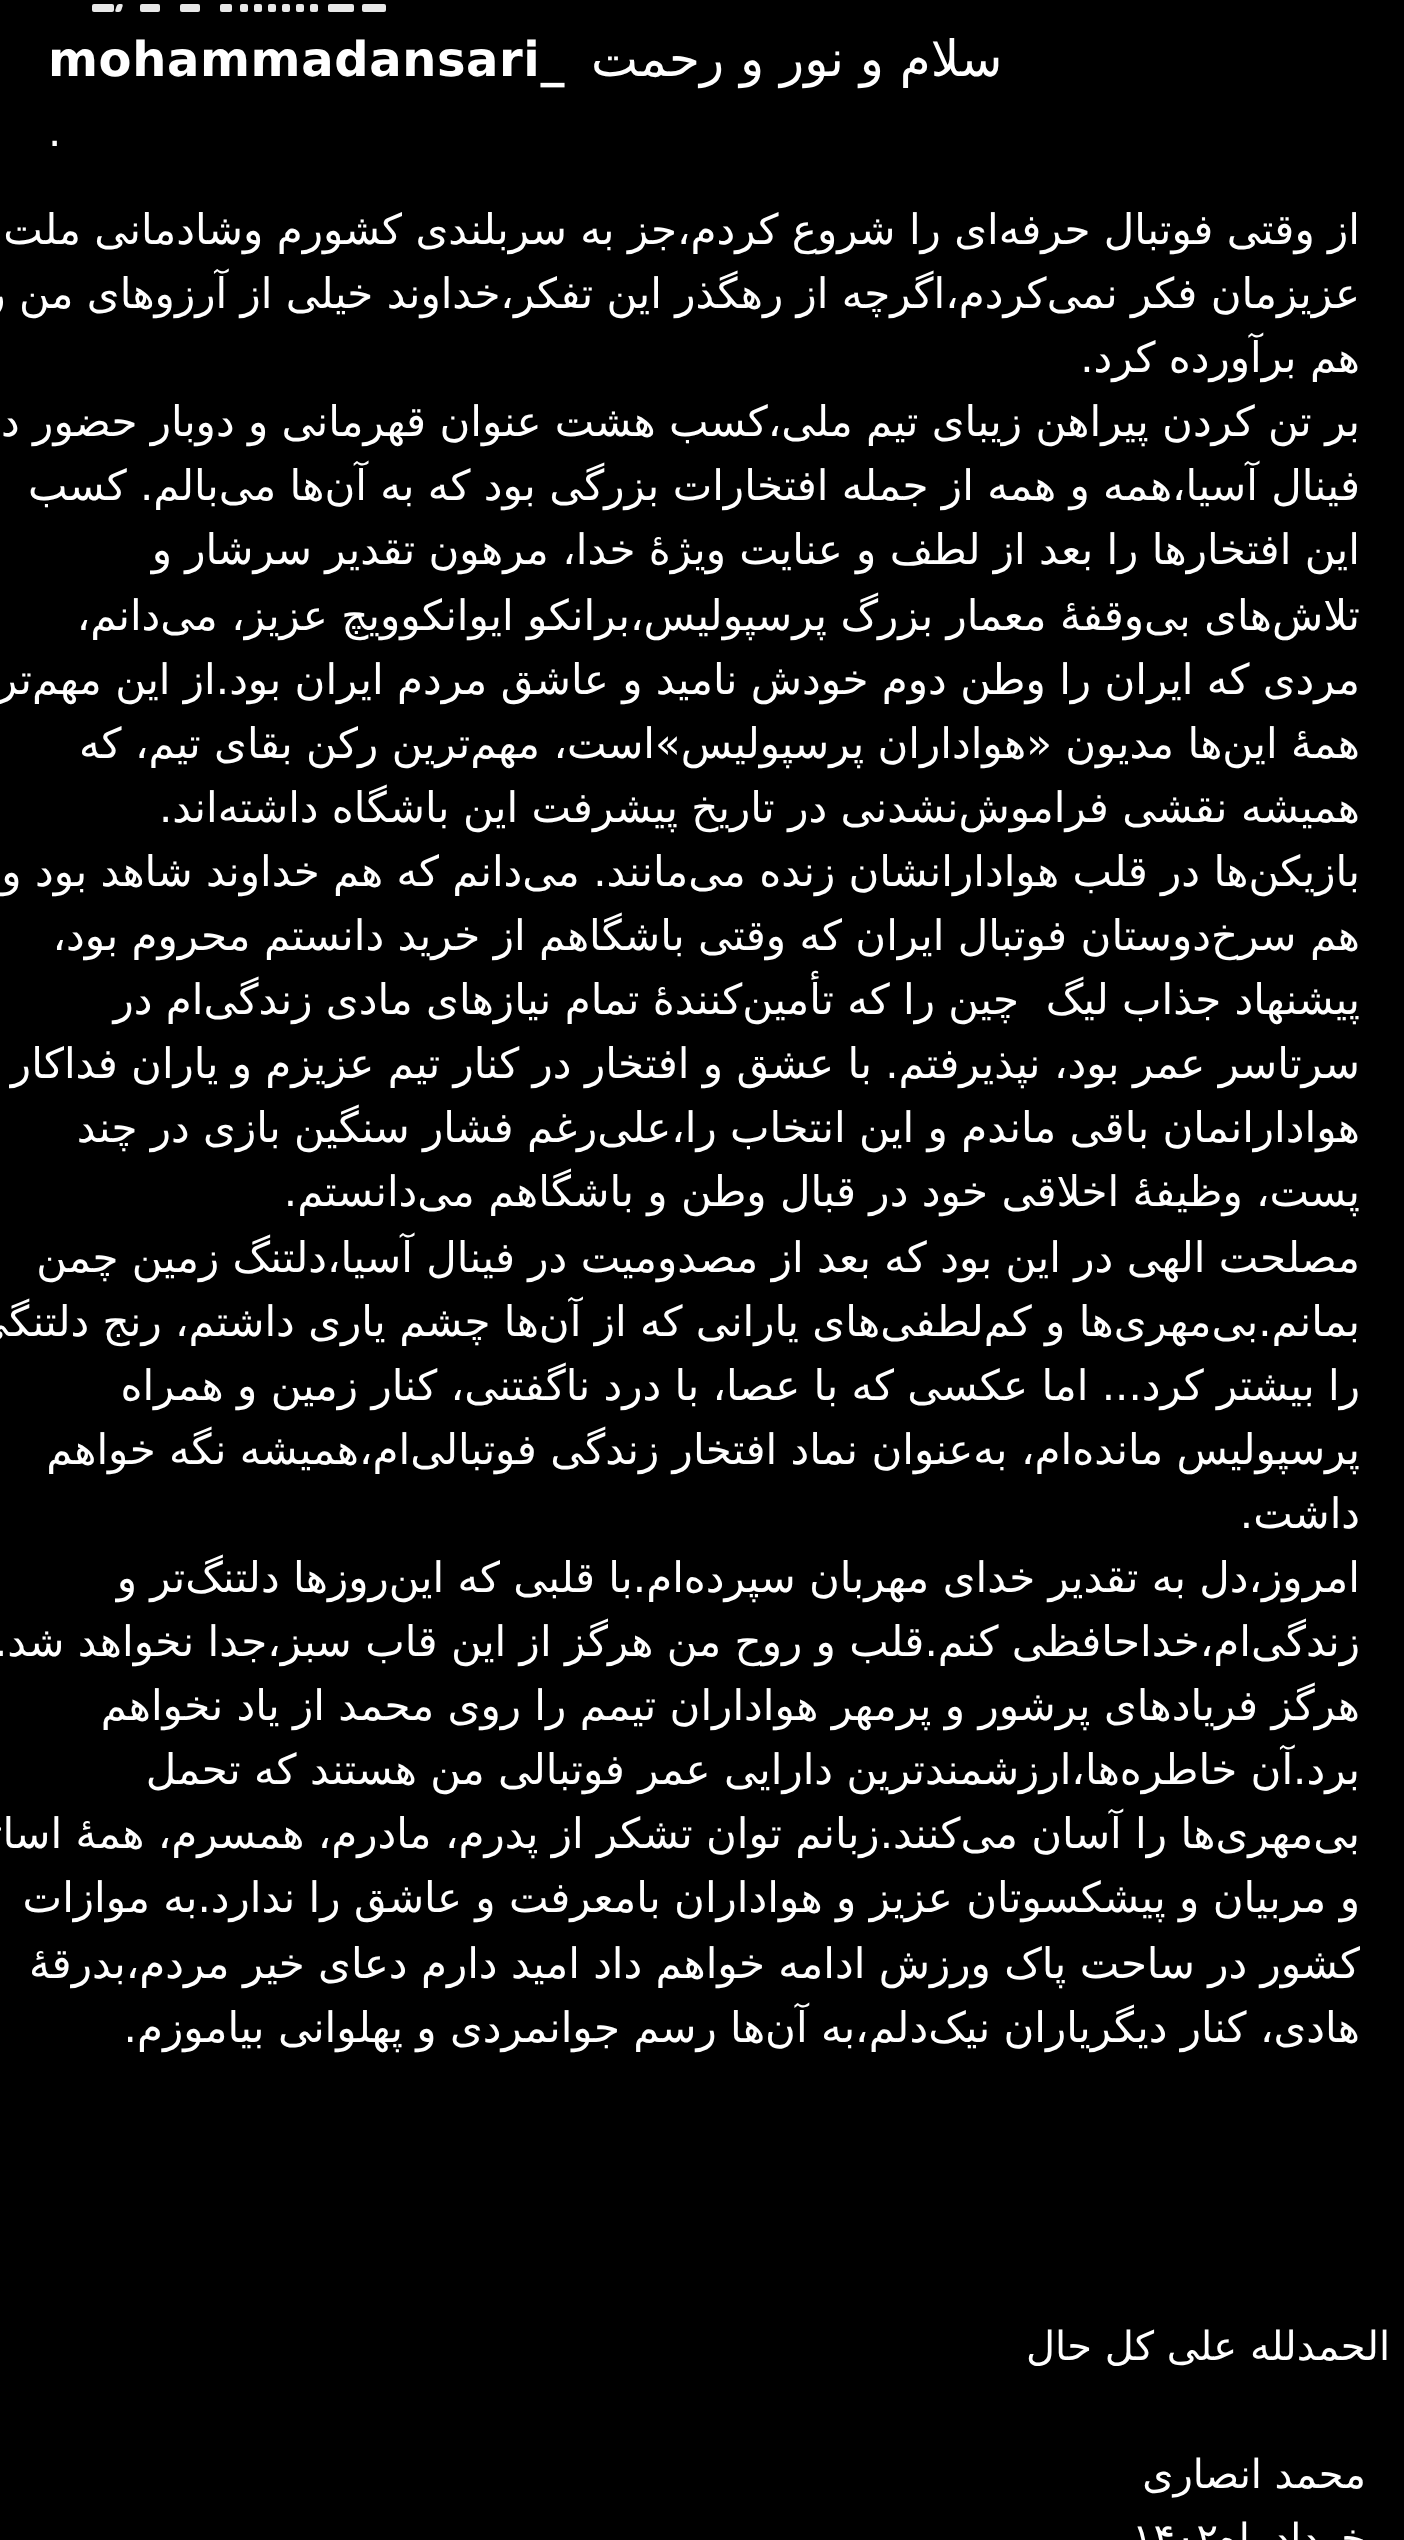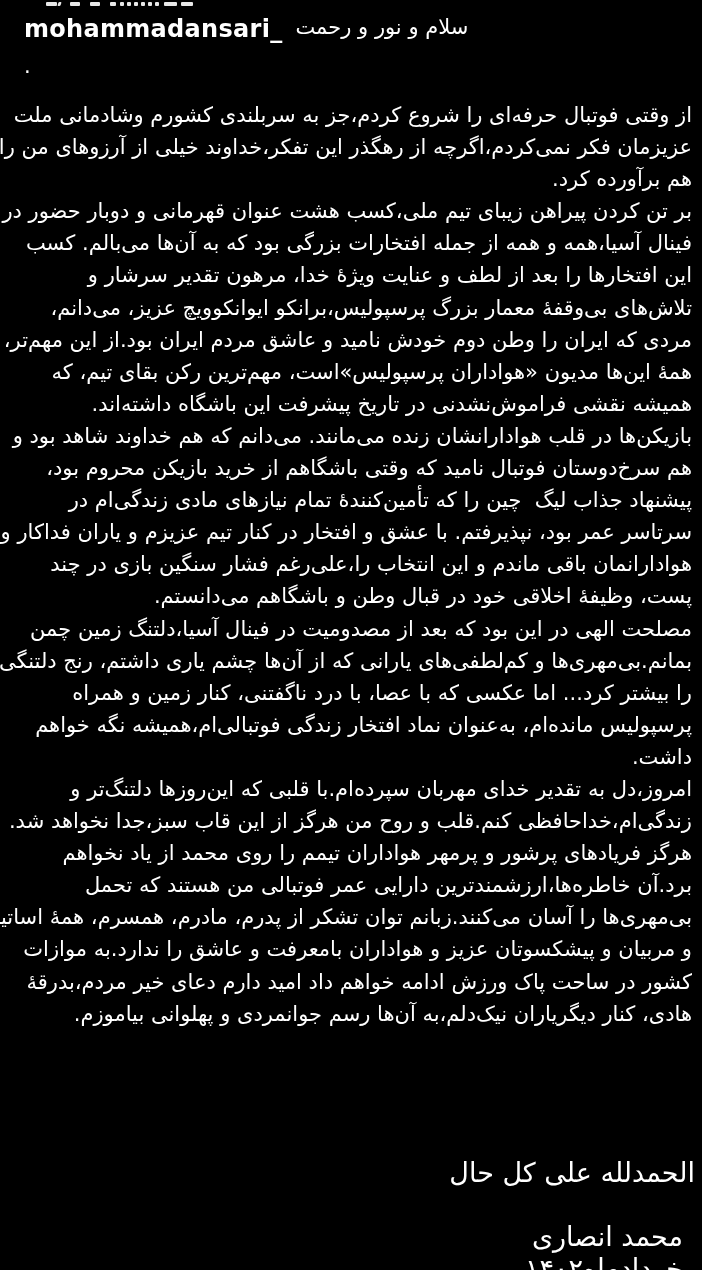--- a/index.html
+++ b/index.html
@@ -16,40 +16,40 @@
   .f-b1 { width:11px; }
   .f-b2 { width:10px; margin-left:9px; }
   .f-b3 { width:10px; margin-left:10px; }
   .f-b4 { width:6px;  margin-left:10px; }
   .f-d  { width:4px;  margin-left:3px; border-radius:2px; }
   .f-d.first { margin-left:4px; }
   .f-b5 { width:13px; margin-left:5px; }
   .f-b6 { width:12px; margin-left:4px; }
 
   
-  .caption-first { position:absolute; top:15px; left:24px; display:flex; align-items:flex-start; white-space:pre; }
+  .caption-first { position:absolute; top:15px; left:24px; display:flex; align-items:center; white-space:pre; }
   .username { font-weight:bold; font-size:24px; letter-spacing:0.3px; color:#ffffff; }
-  .greeting { font-size:21px; margin-left:13px; direction:rtl; }
+  .greeting { font-size:25px; margin-left:13px; direction:rtl; }
 
   
   .dot-line { position:absolute; top:50px; left:24px; font-size:21px; line-height:32px; }
 
   
   .body-text {
-    position:absolute; top:99px; left:0; right:4px;
+    position:absolute; top:99px; left:0; right:16px;
     padding:0 6px 0 6px;
     direction:rtl; text-align:right;
   }
   .body-text .line {
     font-size:21px; line-height:32.1px; height:32.1px;
     white-space:pre; overflow:visible;
   }
 
   
-  .closing { position:absolute; direction:rtl; text-align:right; font-size:27px; line-height:32.1px; white-space:pre; }
+  .closing { position:absolute; direction:rtl; text-align:right; font-size:20px; line-height:32.1px; white-space:pre; }
   .closing-hamd { top:1157px; right:7px; }
   .sig-name     { top:1221px; right:19px; }
   .sig-date     { top:1253px; right:19px; }
 </style>
 </head>
 <body>
 
 <div class="page" lang="fa">
 
   <div class="clipped-row">
@@ -80,21 +80,21 @@
       <div class="line">عزیزمان فکر نمی‌کردم،اگرچه از رهگذر این تفکر،خداوند خیلی از آرزوهای من را</div>
       <div class="line">هم برآورده کرد.</div>
       <div class="line">بر تن کردن پیراهن زیبای تیم ملی،کسب هشت عنوان قهرمانی و دوبار حضور در</div>
       <div class="line">فینال آسیا،همه و همه از جمله افتخارات بزرگی بود که به آن‌ها می‌بالم. کسب</div>
       <div class="line">این افتخارها را بعد از لطف و عنایت ویژهٔ خدا، مرهون تقدیر سرشار و</div>
       <div class="line">تلاش‌های بی‌وقفهٔ معمار بزرگ پرسپولیس،برانکو ایوانکوویچ عزیز، می‌دانم،</div>
       <div class="line">مردی که ایران را وطن دوم خودش نامید و عاشق مردم ایران بود.از این مهم‌تر،</div>
       <div class="line">همهٔ این‌ها مدیون «هواداران پرسپولیس»است، مهم‌ترین رکن بقای تیم، که</div>
       <div class="line">همیشه نقشی فراموش‌نشدنی در تاریخ پیشرفت این باشگاه داشته‌اند.</div>
       <div class="line">بازیکن‌ها در قلب هوادارانشان زنده می‌مانند. می‌دانم که هم خداوند شاهد بود و</div>
-      <div class="line">هم سرخ‌دوستان فوتبال نامید که وقتی باشگاهم از خرید بازیکن محروم بود،</div>
+      <div class="line">هم سرخ‌دوستان فوتبال ایران که وقتی باشگاهم از خرید دانستم محروم بود،</div>
       <div class="line">پیشنهاد جذاب لیگ &nbsp;چین را که تأمین‌کنندهٔ تمام نیازهای مادی زندگی‌ام در</div>
       <div class="line">سرتاسر عمر بود، نپذیرفتم. با عشق و افتخار در کنار تیم عزیزم و یاران فداکار و</div>
       <div class="line">هوادارانمان باقی ماندم و این انتخاب را،علی‌رغم فشار سنگین بازی در چند</div>
       <div class="line">پست، وظیفهٔ اخلاقی خود در قبال وطن و باشگاهم می‌دانستم.</div>
       <div class="line">مصلحت الهی در این بود که بعد از مصدومیت در فینال آسیا،دلتنگ زمین چمن</div>
       <div class="line">بمانم.بی‌مهری‌ها و کم‌لطفی‌های یارانی که از آن‌ها چشم یاری داشتم، رنج دلتنگی</div>
       <div class="line">را بیشتر کرد... اما عکسی که با عصا، با درد ناگفتنی، کنار زمین و همراه</div>
       <div class="line">پرسپولیس مانده‌ام، به‌عنوان نماد افتخار زندگی فوتبالی‌ام،همیشه نگه خواهم</div>
       <div class="line">داشت.</div>
       <div class="line">امروز،دل به تقدیر خدای مهربان سپرده‌ام.با قلبی که این‌روزها دلتنگ‌تر و</div>

